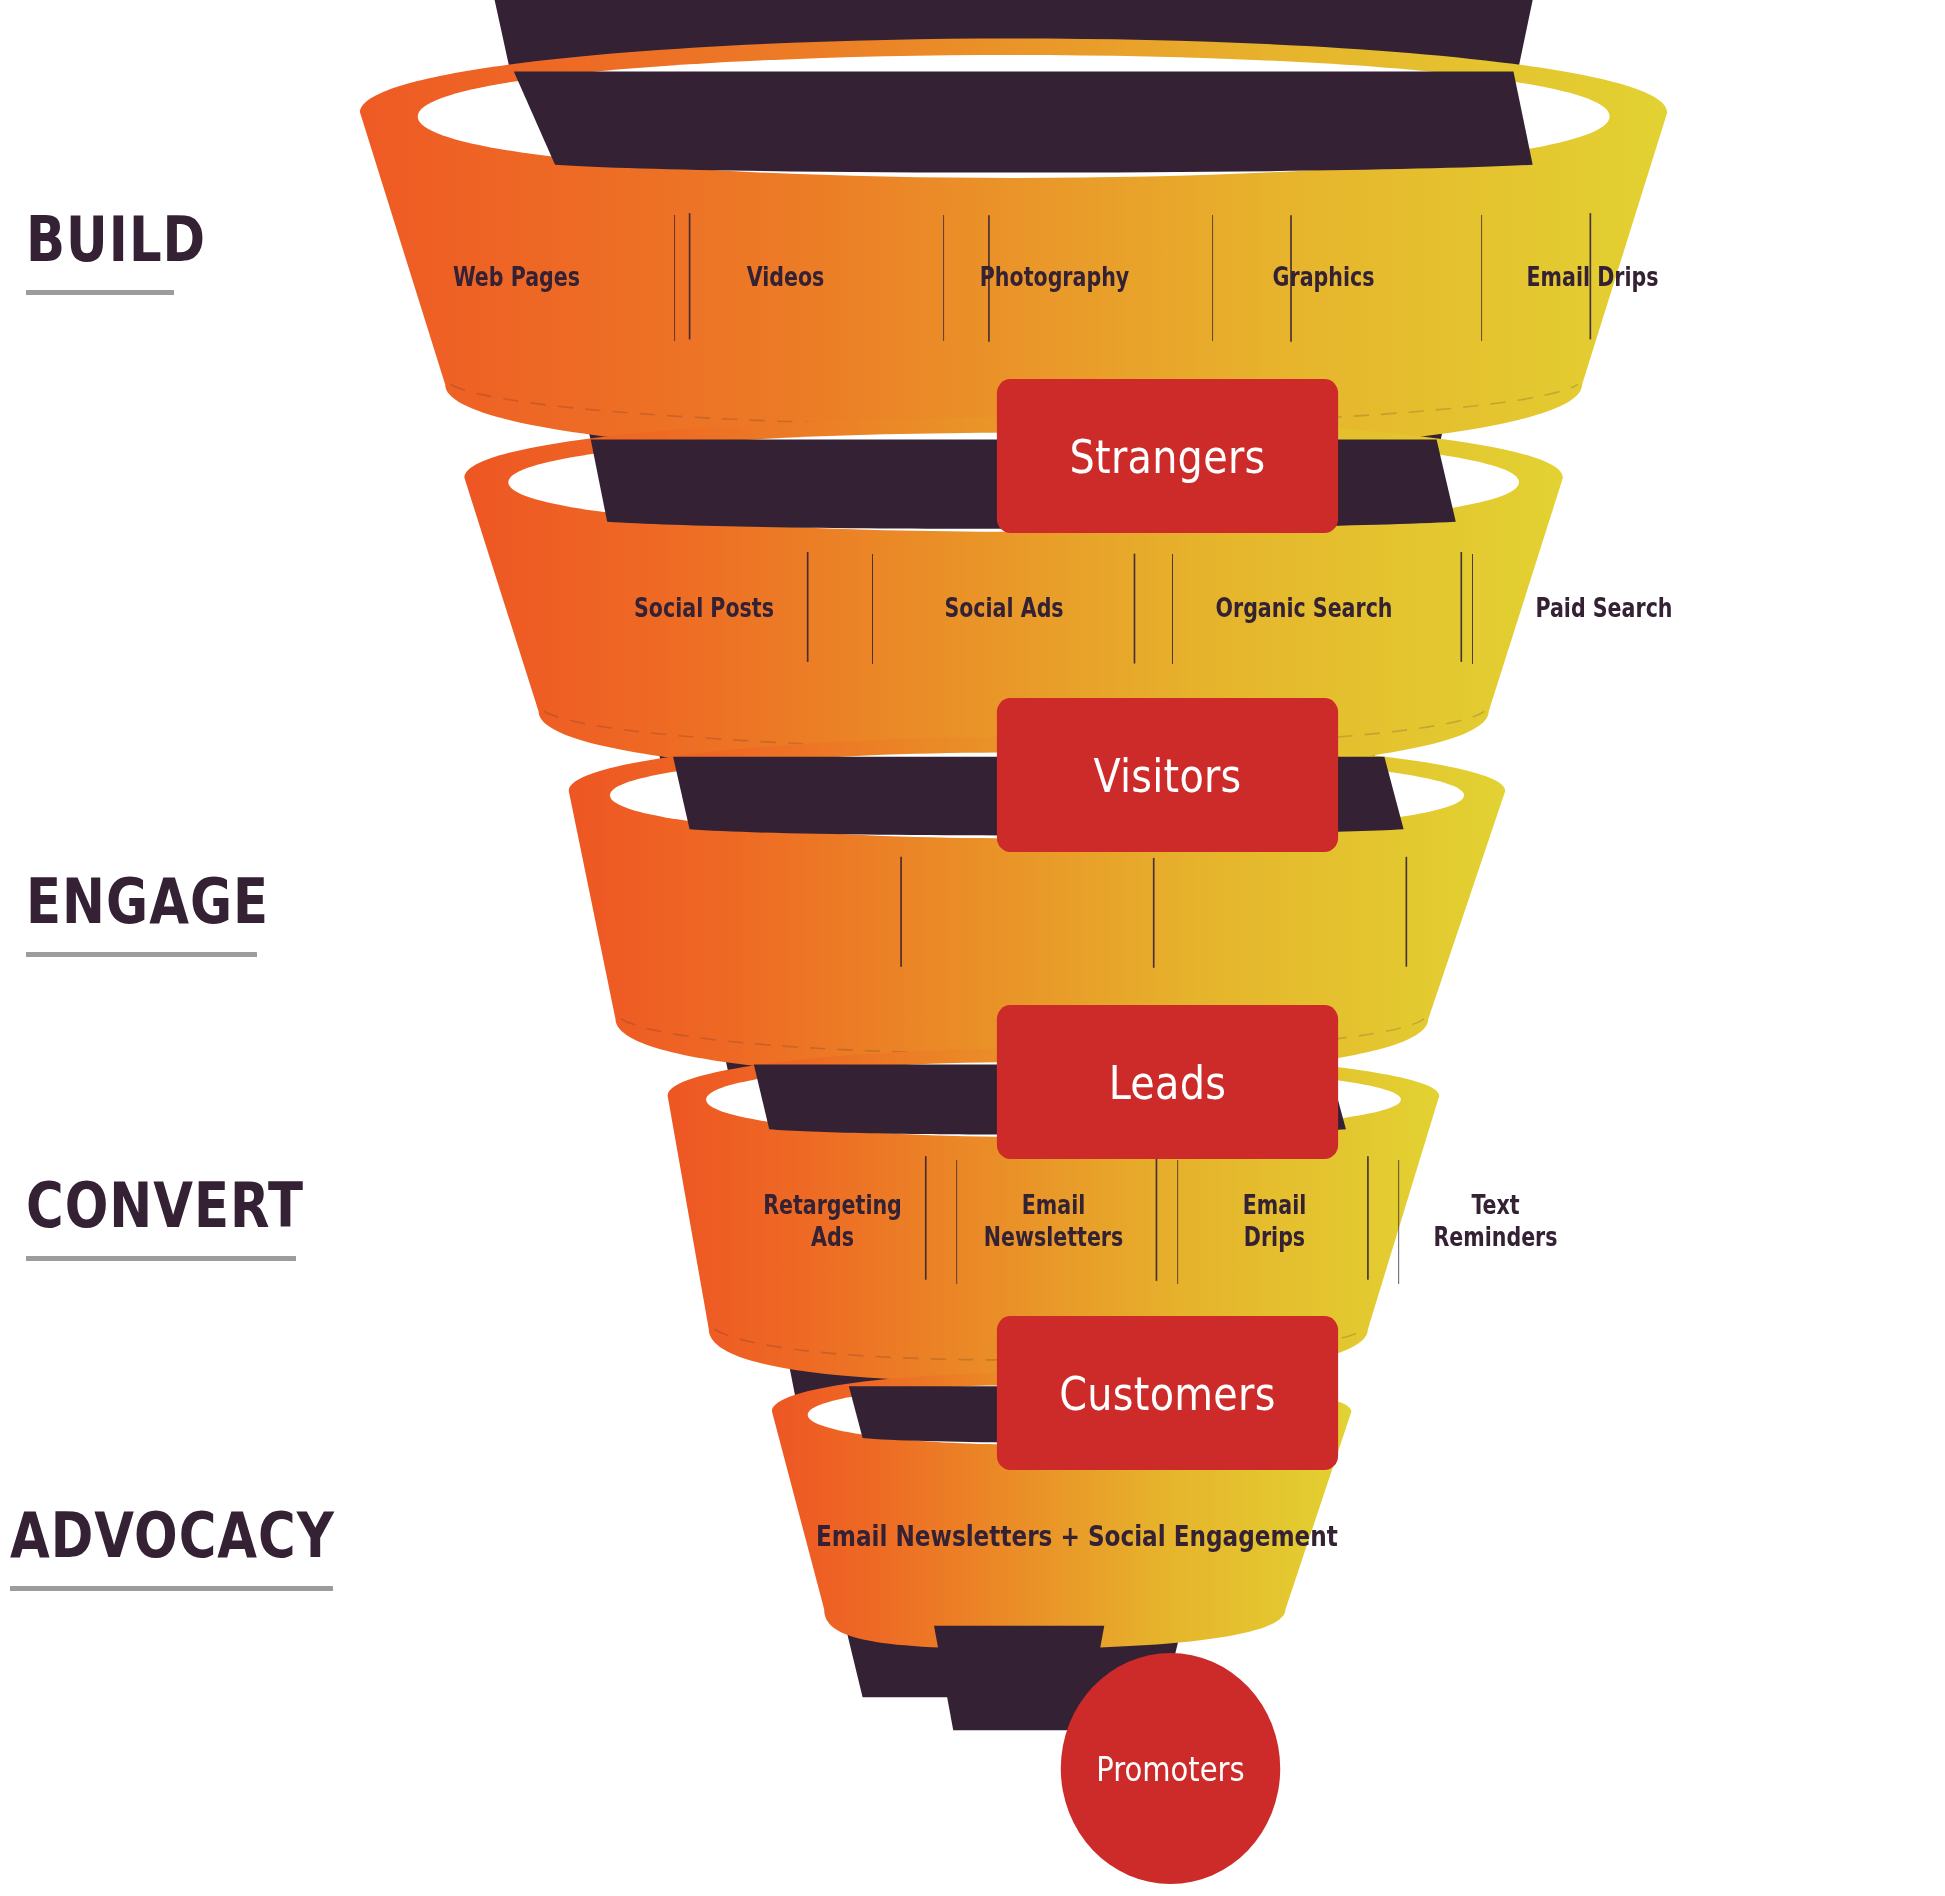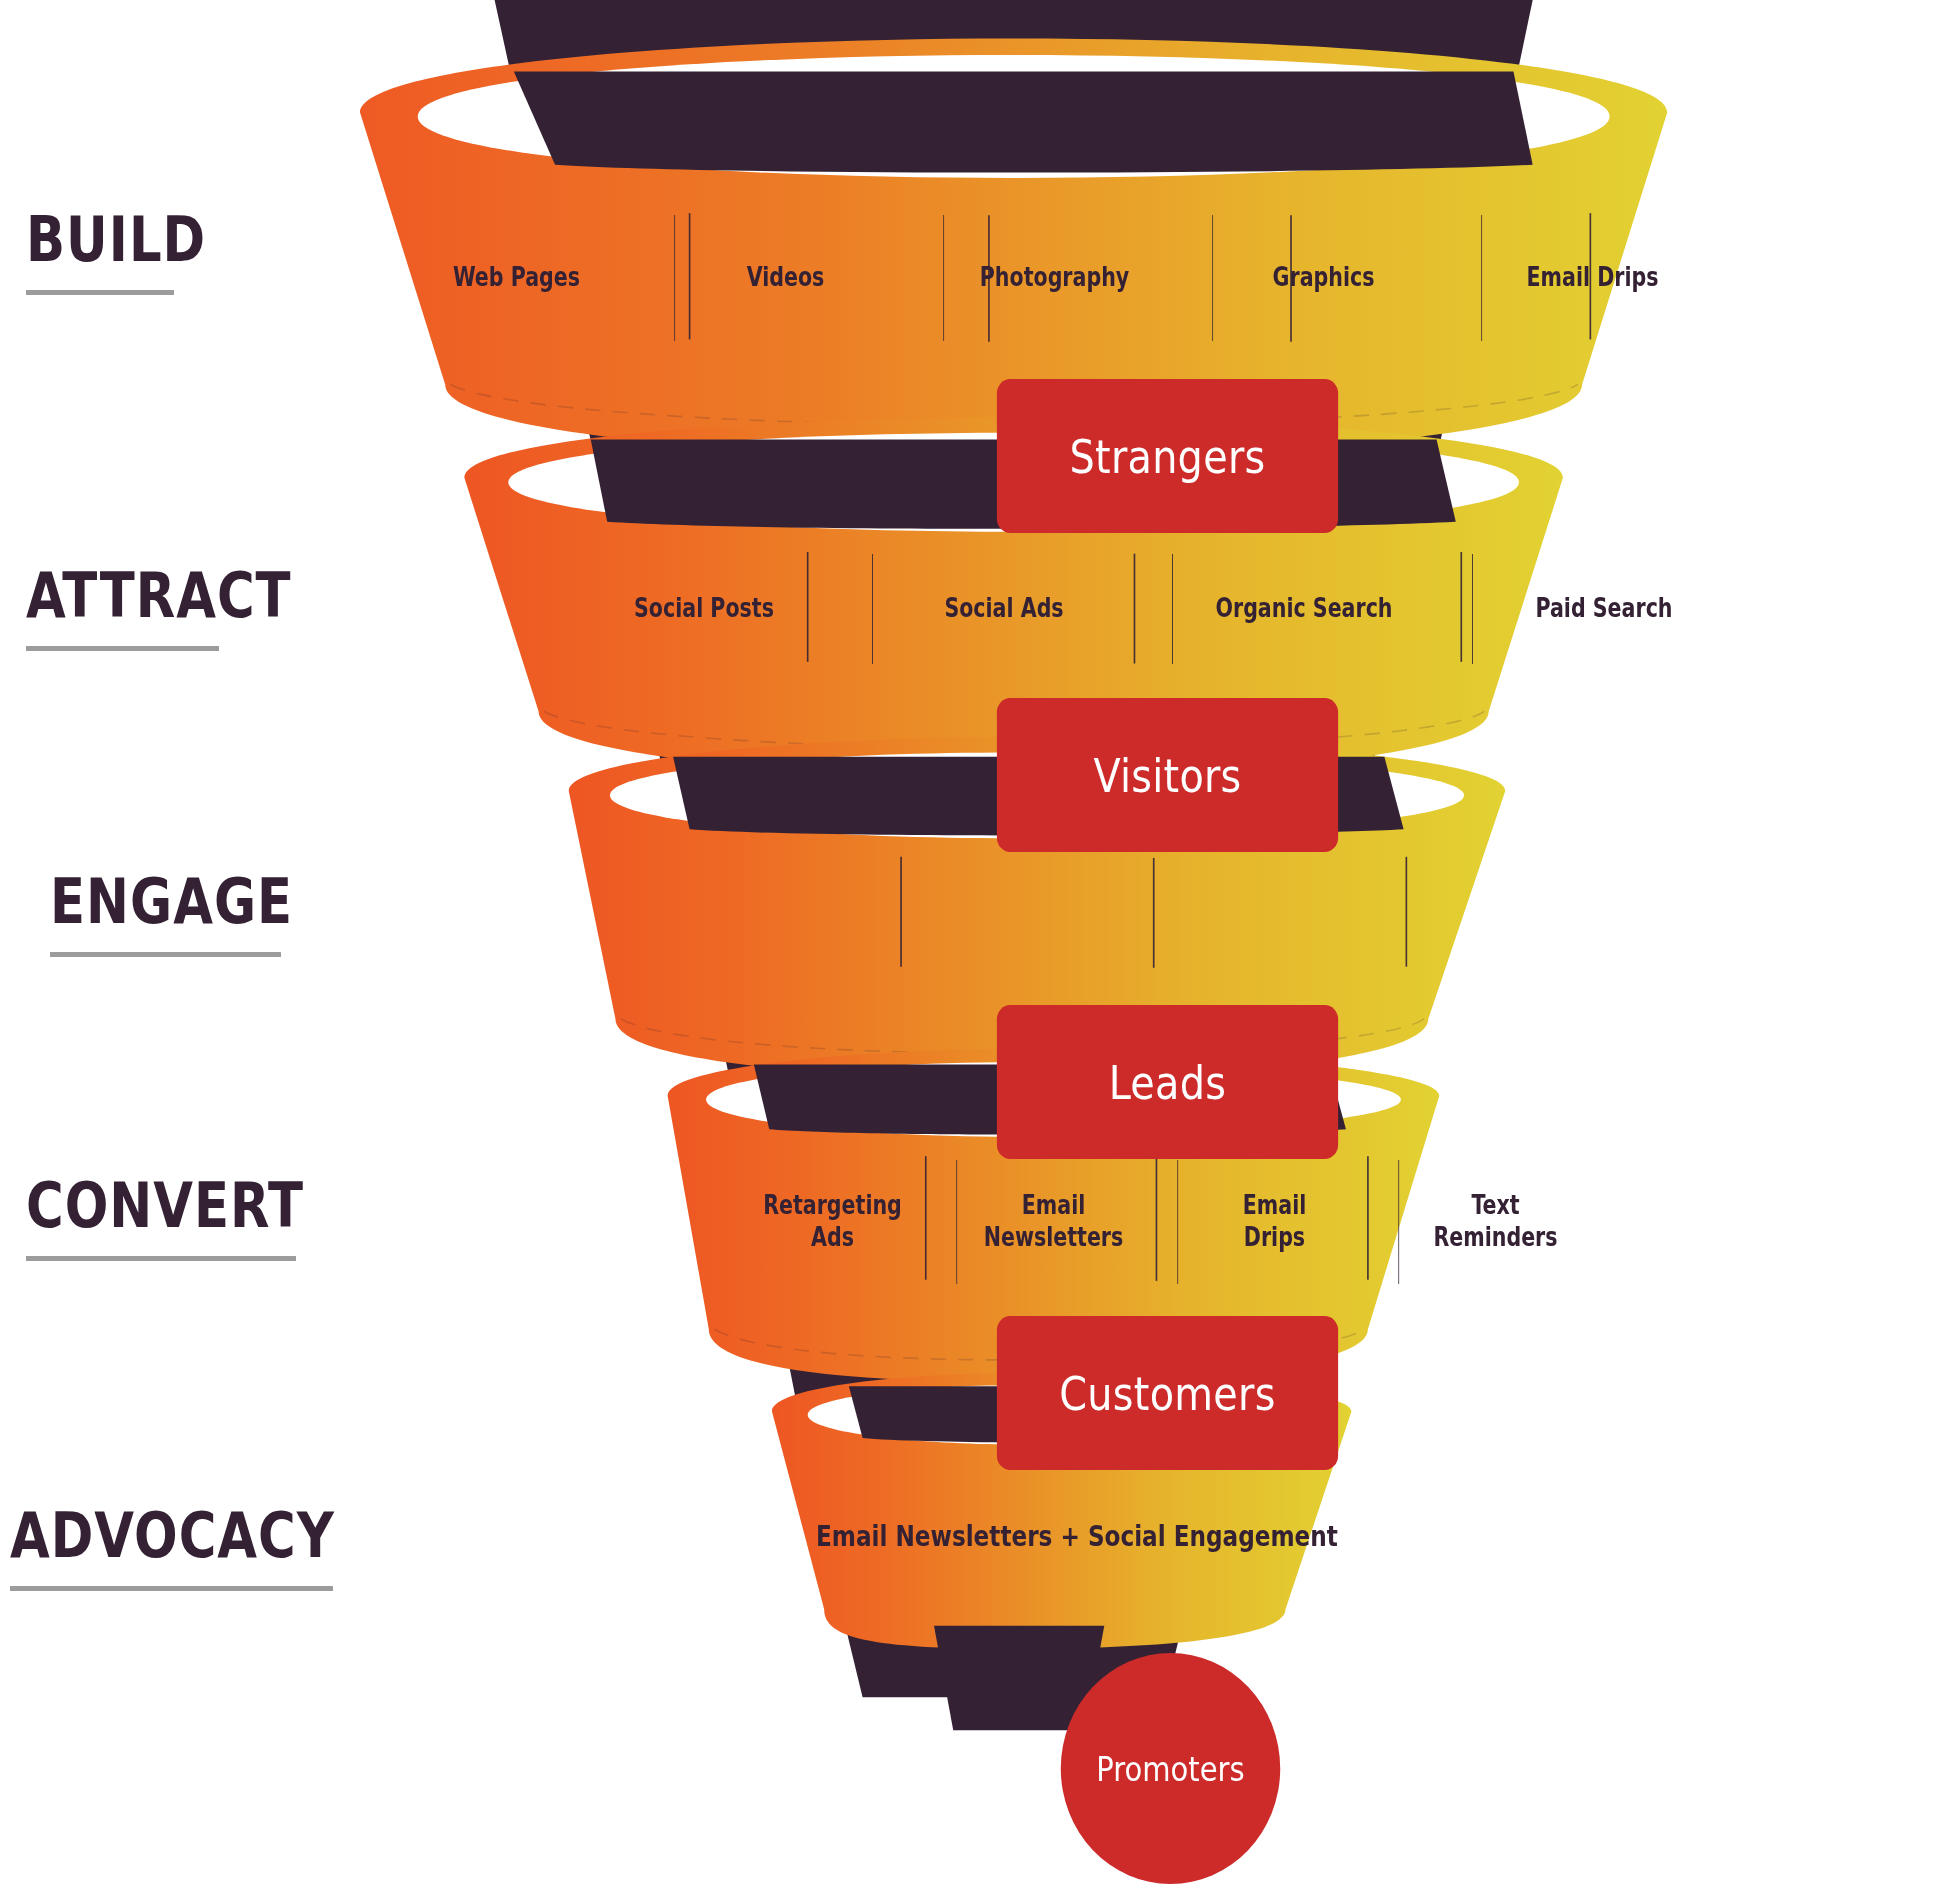--- a/index.html
+++ b/index.html
@@ -216,26 +216,22 @@
     <g>
       <path d="M 1700,2960 L 2010,2960 L 1975,3150 L 1735,3150 Z" fill="#342234"></path>
     </g>
   </svg>
 
   <div class="stage-label" style="left:26px; top:209px; width:341px;">
     <div class="txt">BUILD</div>
     <div class="rule" style="width:148px;"></div>
   </div>
 
-  <div class="stage-label" style="left:26px; top:565px; width:341px;">
-    <div class="txt">ATTRACT</div>
-    <div class="rule" style="width:193px;"></div>
-  </div>
-
-  <div class="stage-label" style="left:26px; top:871px; width:341px;margin-left:24px;">
+
+  <div class="stage-label" style="left:26px; top:871px; width:341px;">
     <div class="txt">ENGAGE</div>
     <div class="rule" style="width:231px;"></div>
   </div>
 
   <div class="stage-label" style="left:26px; top:1175px; width:341px;">
     <div class="txt">CONVERT</div>
     <div class="rule" style="width:270px;"></div>
   </div>
 
   <div class="stage-label" style="left:10px; top:1505px; width:384px;">

